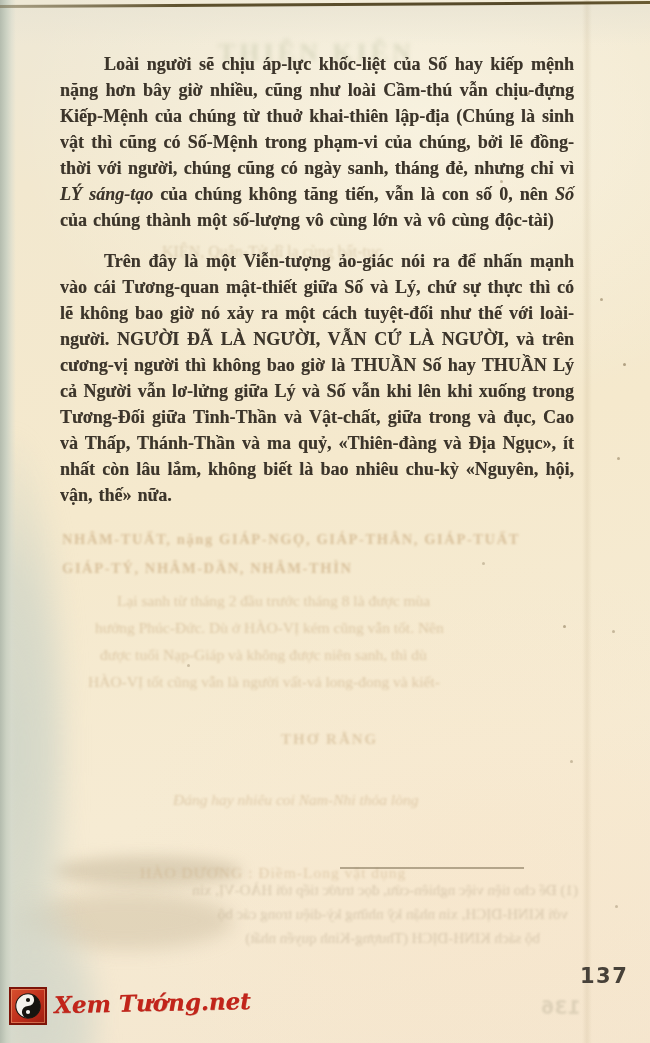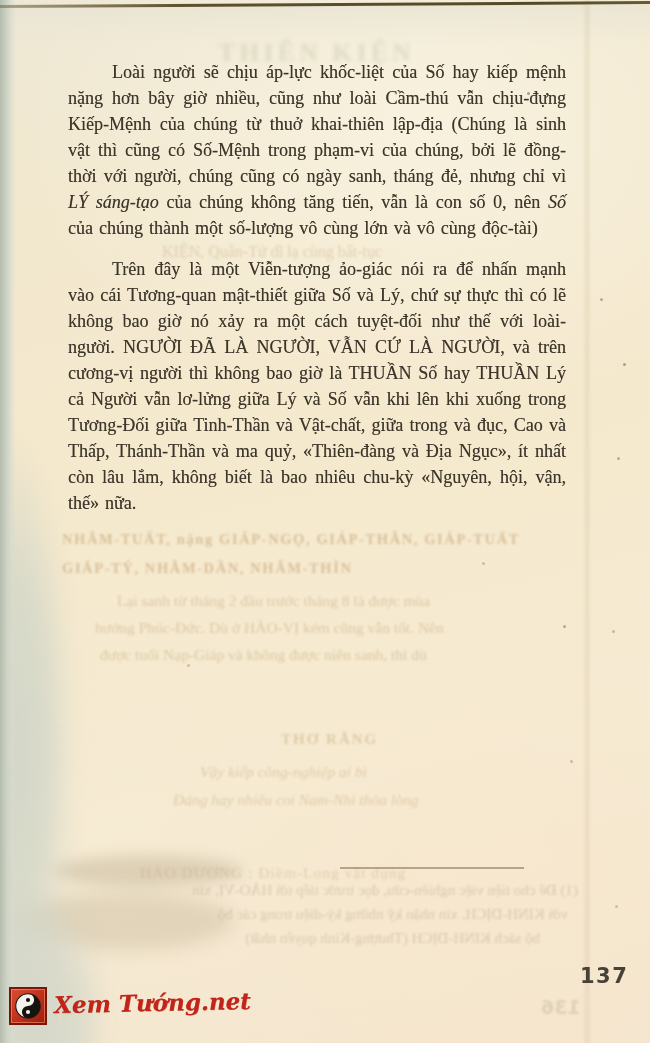--- a/index.html
+++ b/index.html
@@ -36,21 +36,21 @@
       -340px 572px 0 rgba(110,90,55,.3),-45px 470px 0 rgba(110,90,55,.3);}
   .smudge-a{position:absolute;left:52px;top:856px;width:190px;height:30px;border-radius:50%;z-index:2;
     background:rgba(182,168,138,.4);filter:blur(7px);}
   .smudge-b{position:absolute;left:18px;top:892px;width:215px;height:58px;border-radius:50%;z-index:2;
     background:rgba(182,168,138,.32);filter:blur(9px);}
 
   
   .textblock{position:absolute;left:56px;top:47px;width:522px;z-index:10;
     color:#3c352b;font-size:18px;line-height:26px;text-align:justify;
     text-shadow:.2px .2px .4px rgba(58,47,32,.5);word-spacing:1.5px;}
-  .textblock p{margin:12px;text-indent:44px;}
+  .textblock p{margin:4px;text-indent:44px;font-weight:bold;}
   .textblock p + p{margin-top:15px;}
   .textblock .em{font-style:italic;}
 
   
   .ghost{position:absolute;z-index:2;color:#c9ab7f;white-space:nowrap;}
   .g-title{left:218px;top:38px;font-size:26px;font-weight:bold;letter-spacing:4px;
     color:#b9bd9c;opacity:.4;filter:blur(2.2px);}
   .g-inter{left:162px;top:243px;font-size:16px;color:#cdb astonishing;}
   .g-inter,.g-caps,.g-body,.g-poem,.g-hao,.g-fn{filter:blur(.8px);}
   .g-inter{color:#cbb894;opacity:.55;filter:blur(1.3px);}
@@ -98,23 +98,23 @@
 
   <div class="ghost g-title" style="left:218px;top:38px">THIÊN KIỆN</div>
   <div class="ghost g-inter" style="left:162px;top:243px">KIỆN, Quân-Tử dĩ lạ cùng bất-tục</div>
 
   <div class="ghost g-caps" style="left:62px;top:531px">NHÂM-TUẤT, nặng GIÁP-NGỌ, GIÁP-THÂN, GIÁP-TUẤT</div>
   <div class="ghost g-caps" style="left:62px;top:560px">GIÁP-TÝ, NHÂM-DẦN, NHÂM-THÌN</div>
 
   <div class="ghost g-body" style="left:117px;top:592px">Lại sanh từ tháng 2 đầu trước tháng 8 là được mùa</div>
   <div class="ghost g-body" style="left:95px;top:619px">hưởng Phúc-Đức. Dù ở HÀO-VỊ kém cũng vẫn tốt. Nên</div>
   <div class="ghost g-body" style="left:100px;top:646px">được tuổi Nạp-Giáp và không được niên sanh, thì dù</div>
+  <div class="ghost g-body" style="left:88px;top:673px">HÀO-VỊ tốt cũng vẫn là người vất-vả long-đong và kiết-</div>
 
   <div class="ghost g-poem-title" style="left:281px;top:731px">THƠ RẰNG</div>
-  <div class="ghost g-poem" style="left:200px;top:763px">Vậy kiếp công-nghiệp ai bì</div>
   <div class="ghost g-poem" style="left:173px;top:791px">Đáng hay nhiêu coi Nam-Nhi thỏa lòng</div>
   <div class="ghost g-hao" style="left:140px;top:836px">HÀO DƯƠNG : Điềm-Long vật dụng</div>
 
   <div class="g-rule"></div>
 
   <div class="ghost g-fn" style="left:63px;top:882px;width:515px">(1) Để cho tiện việc nghiên-cứu, đọc trước tiếp tới HÀO-VỊ, xin</div>
   <div class="ghost g-fn" style="left:63px;top:906px;width:505px">với KINH-DỊCH, xin nhận kỹ những kỳ-diệu trong các bộ</div>
   <div class="ghost g-fn" style="left:100px;top:930px;width:440px">bộ sách KINH-DỊCH (Thượng-Kinh quyển nhất)</div>
 
   <div class="g-pagenum">136</div>

